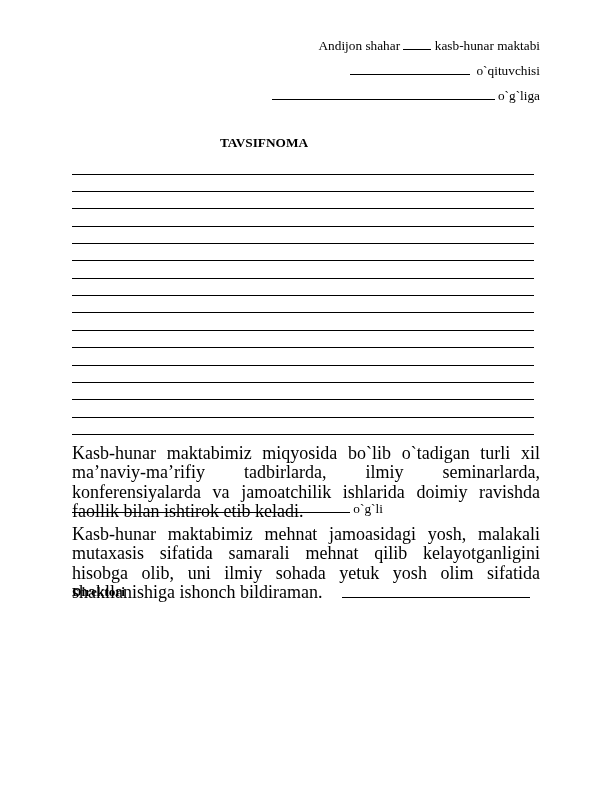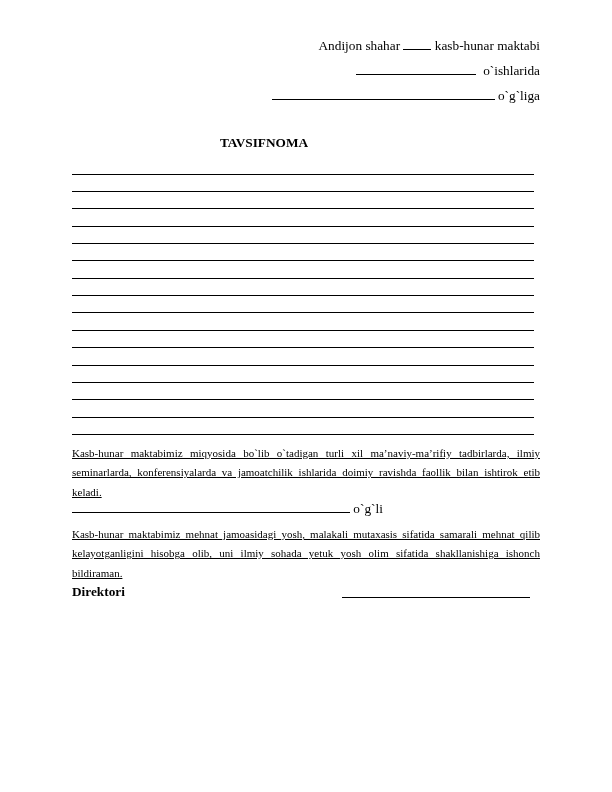--- a/index.html
+++ b/index.html
@@ -44,22 +44,21 @@
       width: 462px;
       height: 0;
       border-top: 1.3px solid #000;
     }
     .para {
       position: absolute;
       left: 72px;
       width: 468px;
       text-align: justify;
       line-height: 19.4px;
-      font-size: 11px;
-      text-decoration: underline;
+      font-size: 18px;
     }
     .oglirow {
       position: absolute;
       left: 72px;
       top: 500px;
       white-space: nowrap;
       line-height: 16px;
       font-family: Liberation Serif, serif;
     }
     .dir {
@@ -81,21 +80,21 @@
 <body>
 
 <div class="hdr" style="top:37px;">
   <span>Andijon shahar</span>
   <span class="ul" style="width:28px;"></span>
   <span>kasb-hunar maktabi</span>
 </div>
 
 <div class="hdr" style="top:62px;">
   <span class="ul" style="width:120px;"></span>
-  &nbsp;<span>o`ishlarida</span>
+  &nbsp;<span>o`qituvchisi</span>
 </div>
 
 <div class="hdr" style="top:87px;font-family:Liberation Serif, serif;">
   <span class="ul" style="width:223px;"></span>
   <span>o`g`liga</span>
 </div>
 
 <div class="title">TAVSIFNOMA</div>
 
 <div>

